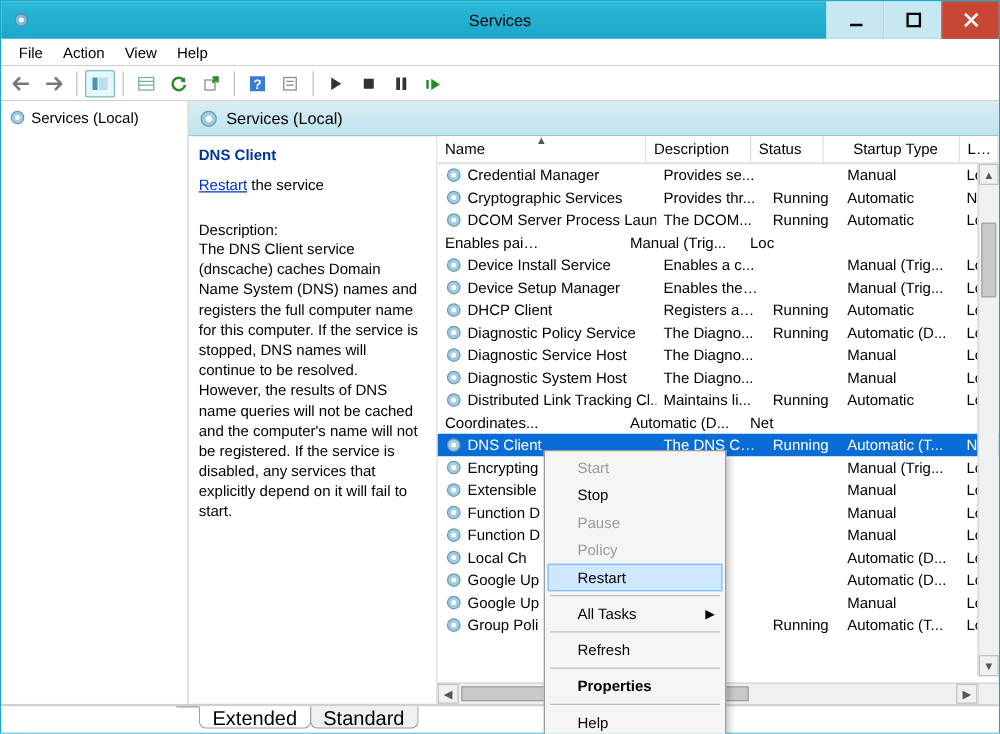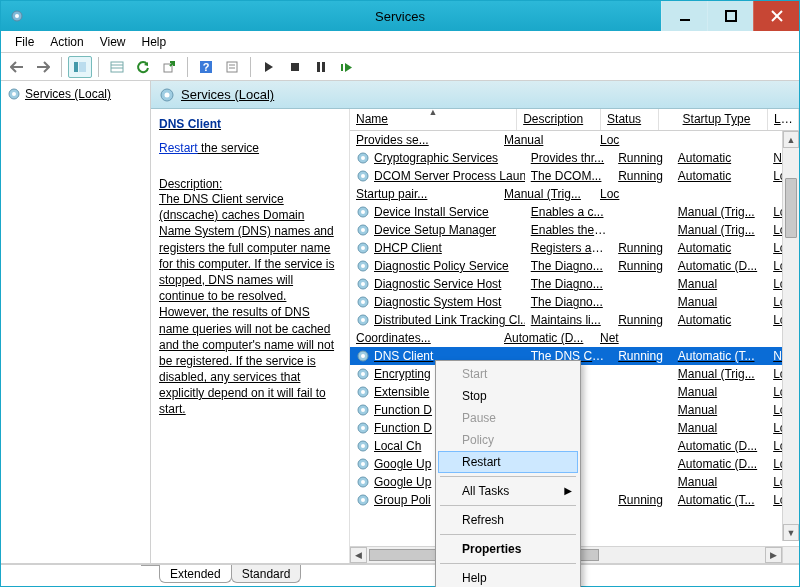--- a/index.html
+++ b/index.html
@@ -62,21 +62,20 @@
   .tbtn {
     width: 24px; height: 22px; border: 1px solid transparent;
     display:flex; align-items:center; justify-content:center;
     border-radius:2px;
   }
   .tbtn.framed { border-color:#7bb; background:#e6f6fa; }
   .tsep { width:1px; height:20px; background:#c0c0c0; margin:0 4px; }
   .body {
     flex: 1 1 auto; display:flex; min-height:0;
     border-bottom: 1px solid #d0d0d0;
-    text-decoration: underline;
   }
   .left-pane {
     width: 150px; border-right: 1px solid #d0d0d0; padding: 4px 4px;
     background:#fff;
   }
   .tree-item { display:flex; align-items:center; gap:4px; padding:2px; }
   .right-pane { flex:1; display:flex; flex-direction:column; min-width:0; }
   .rp-header {
     height: 28px; background: linear-gradient(#d9edf3,#bfe3ef);
     display:flex; align-items:center; padding: 0 8px; gap:6px;
@@ -144,21 +143,21 @@
   .hscroll .thumb { position:absolute; top:2px; bottom:2px; left:2px; width:230px; background:#c9c9c9; border:1px solid #a0a0a0;}
   .corner {position:absolute; right:0; bottom:0; width:17px; height:17px; background:#f0f0f0; border-left:1px solid #d4d4d4; border-top:1px solid #d4d4d4;}
   .tabs-strip {
     height: 22px; padding-left: 140px; display:flex; align-items:flex-start;
     border-top: 1px solid #d0d0d0;
     background:#fff;
   }
   .tab {
     border:1px solid #a0a0a0; border-top:none; padding:2px 10px;
     border-bottom-left-radius:6px; border-bottom-right-radius:6px;
-    background:#fff; margin-right:-1px; font-size:12px; height:18px;
+    background:#fff; margin-right:-1px; font-size:16px; height:18px;
   }
   .tab.active { background:#fff; font-weight:normal; }
   .tab.inactive { background:#f0f0f0; }
   .statusbar {
     height: 22px; padding: 3px 6px; font-size:12px; color:#333;
     border-top: 1px solid #d0d0d0;
   }
   
   .context-menu {
     position:absolute; left:435px; top:360px;
@@ -336,20 +335,29 @@
           <div class="list-header">
             <div class="col col-name"><span>Name</span><span class="sort-ind">▲</span></div>
             <div class="col col-desc">Description</div>
             <div class="col col-status">Status</div>
             <div class="col col-start">Startup Type</div>
             <div class="col col-logon">Log</div>
           </div>
 
           <div class="list-rows" id="list-rows">
               <div class="row">
+                <div class="cell name">
+                  <span class="gear-icon">
+                    <svg width="14" height="14">
+                      <circle cx="7" cy="7" r="5" fill="#9fcde2" stroke="#6a9ab2"></circle>
+                      <circle cx="7" cy="7" r="2" fill="#fff"></circle>
+                    </svg>
+                  </span>
+                  <span>Credential Manager</span>
+                </div>
                 <div class="cell desc">Provides se...</div>
                 <div class="cell status"></div>
                 <div class="cell start">Manual</div>
                 <div class="cell logon">Loc</div>
               </div>
               <div class="row">
                 <div class="cell name">
                   <span class="gear-icon">
                     <svg width="14" height="14">
                       <circle cx="7" cy="7" r="5" fill="#9fcde2" stroke="#6a9ab2"></circle>
@@ -372,21 +380,21 @@
                     </svg>
                   </span>
                   <span>DCOM Server Process Laun...</span>
                 </div>
                 <div class="cell desc">The DCOM...</div>
                 <div class="cell status">Running</div>
                 <div class="cell start">Automatic</div>
                 <div class="cell logon">Loc</div>
               </div>
               <div class="row">
-                <div class="cell desc">Startup pair...</div>
+                <div class="cell desc">Enables pair...</div>
                 <div class="cell status"></div>
                 <div class="cell start">Manual (Trig...</div>
                 <div class="cell logon">Loc</div>
               </div>
               <div class="row">
                 <div class="cell name">
                   <span class="gear-icon">
                     <svg width="14" height="14">
                       <circle cx="7" cy="7" r="5" fill="#9fcde2" stroke="#6a9ab2"></circle>
                       <circle cx="7" cy="7" r="2" fill="#fff"></circle>

